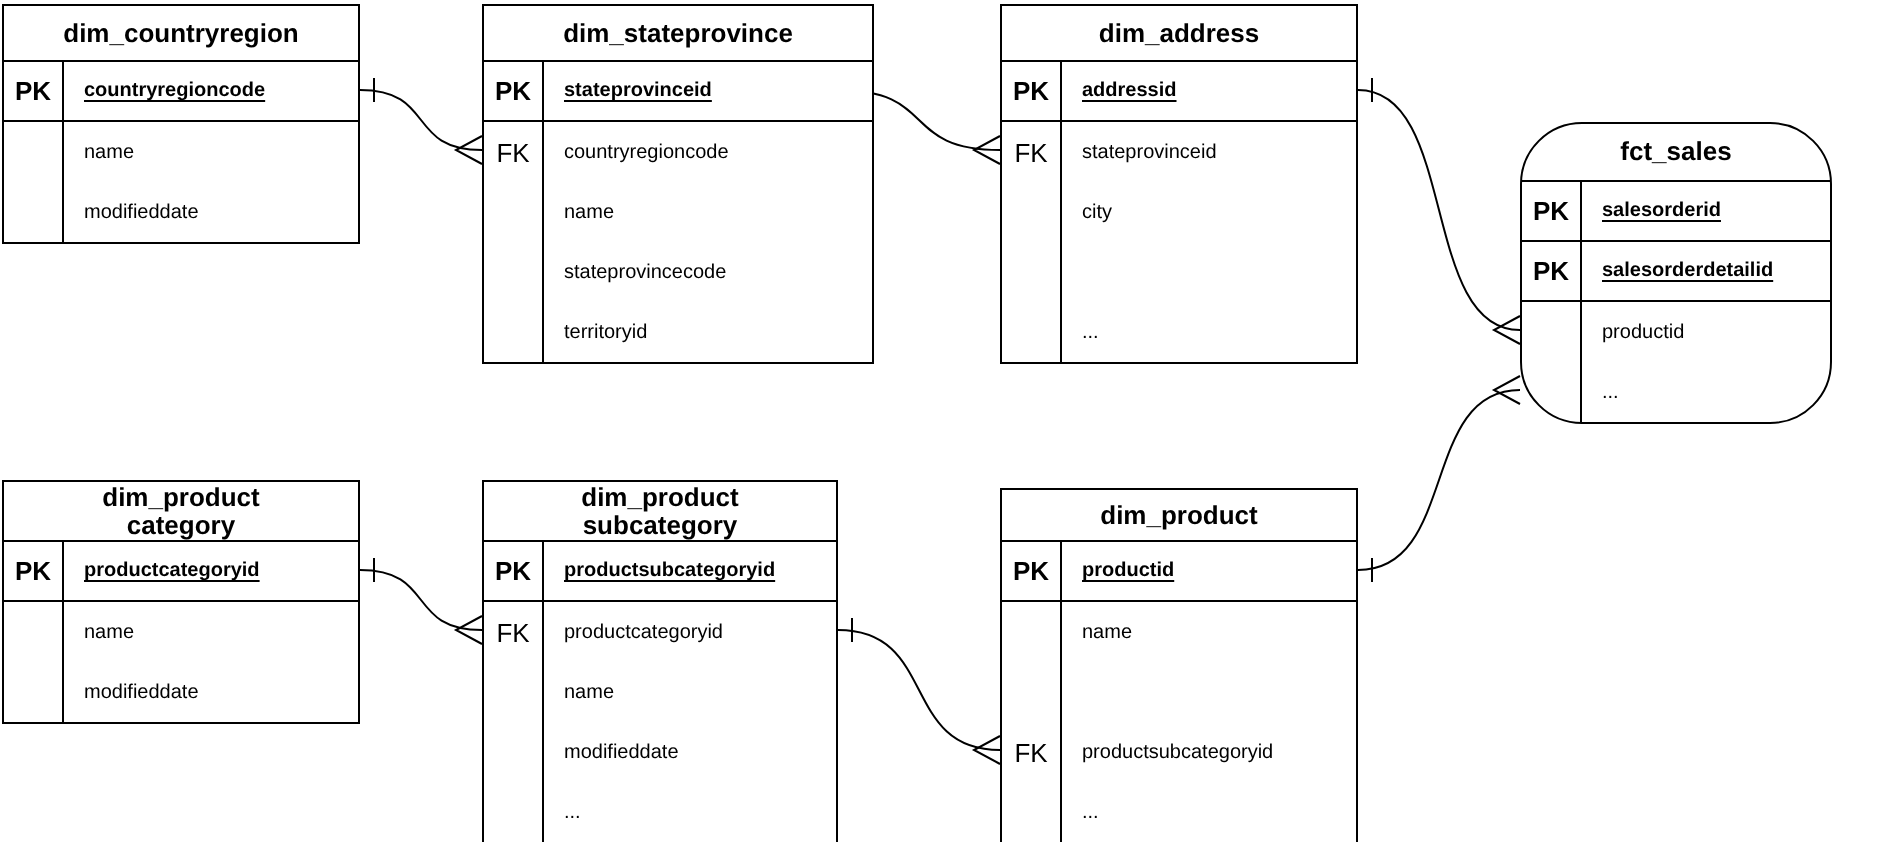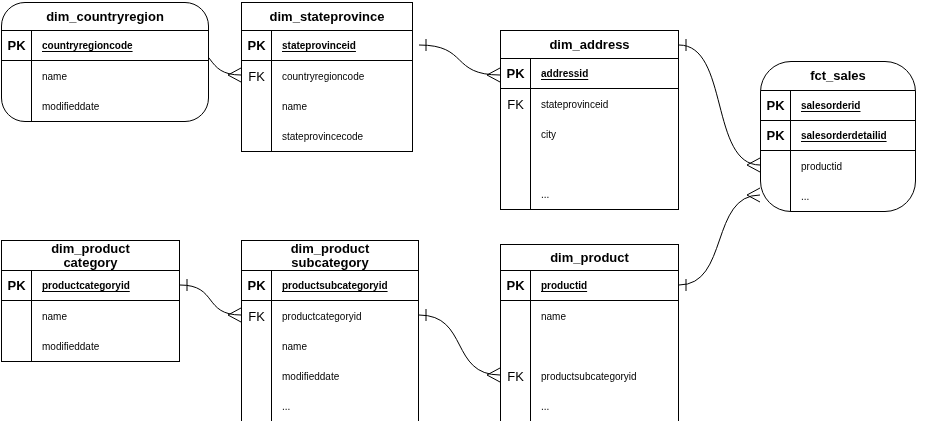--- a/index.html
+++ b/index.html
@@ -50,55 +50,59 @@
         <path d="M 187 279 L 187 291"></path>
         <path d="M 241 308 L 228 315 L 241 322"></path>
       </g>
       <g>
         <path d="M 419 315 C 469 315, 450 375, 500 375"></path>
         <path d="M 426 309 L 426 321"></path>
         <path d="M 500 368 L 487 375 L 500 382"></path>
       </g>
     </svg>
 
-<div class="ertable" style="left: 1px; top: 2px; width: 208px; border-radius: 24px;">
+<div class="ertable" style="left: 1px; top: 2px; width: 179px;">
       <div class="er-header" style="height: 28px;">dim_countryregion</div>
       <div class="er-row has-divider">
         <div class="er-key pk">PK</div>
         <div class="er-attr pk">countryregioncode</div>
       </div>
       <div class="er-row">
         <div class="er-key"></div>
         <div class="er-attr">name</div>
       </div>
       <div class="er-row">
         <div class="er-key"></div>
         <div class="er-attr">modifieddate</div>
       </div>
     </div>
-    <div class="ertable" style="left: 241px; top: 2px; width: 172px;">
+    <div class="ertable" style="left: 241px; top: 2px; width: 196px;">
       <div class="er-header" style="height: 28px;">dim_stateprovince</div>
       <div class="er-row has-divider">
         <div class="er-key pk">PK</div>
         <div class="er-attr pk">stateprovinceid</div>
       </div>
       <div class="er-row">
         <div class="er-key">FK</div>
         <div class="er-attr">countryregioncode</div>
       </div>
       <div class="er-row">
         <div class="er-key"></div>
         <div class="er-attr">name</div>
       </div>
       <div class="er-row">
         <div class="er-key"></div>
         <div class="er-attr">stateprovincecode</div>
       </div>
-    </div>
-    <div class="ertable" style="left: 500px; top: 2px; width: 179px; margin-top: 28px;">
+      <div class="er-row">
+        <div class="er-key"></div>
+        <div class="er-attr">territoryid</div>
+      </div>
+    </div>
+    <div class="ertable" style="left: 500px; top: 2px; width: 179px;">
       <div class="er-header" style="height: 28px;">dim_address</div>
       <div class="er-row has-divider">
         <div class="er-key pk">PK</div>
         <div class="er-attr pk">addressid</div>
       </div>
       <div class="er-row">
         <div class="er-key">FK</div>
         <div class="er-attr">stateprovinceid</div>
       </div>
       <div class="er-row">

